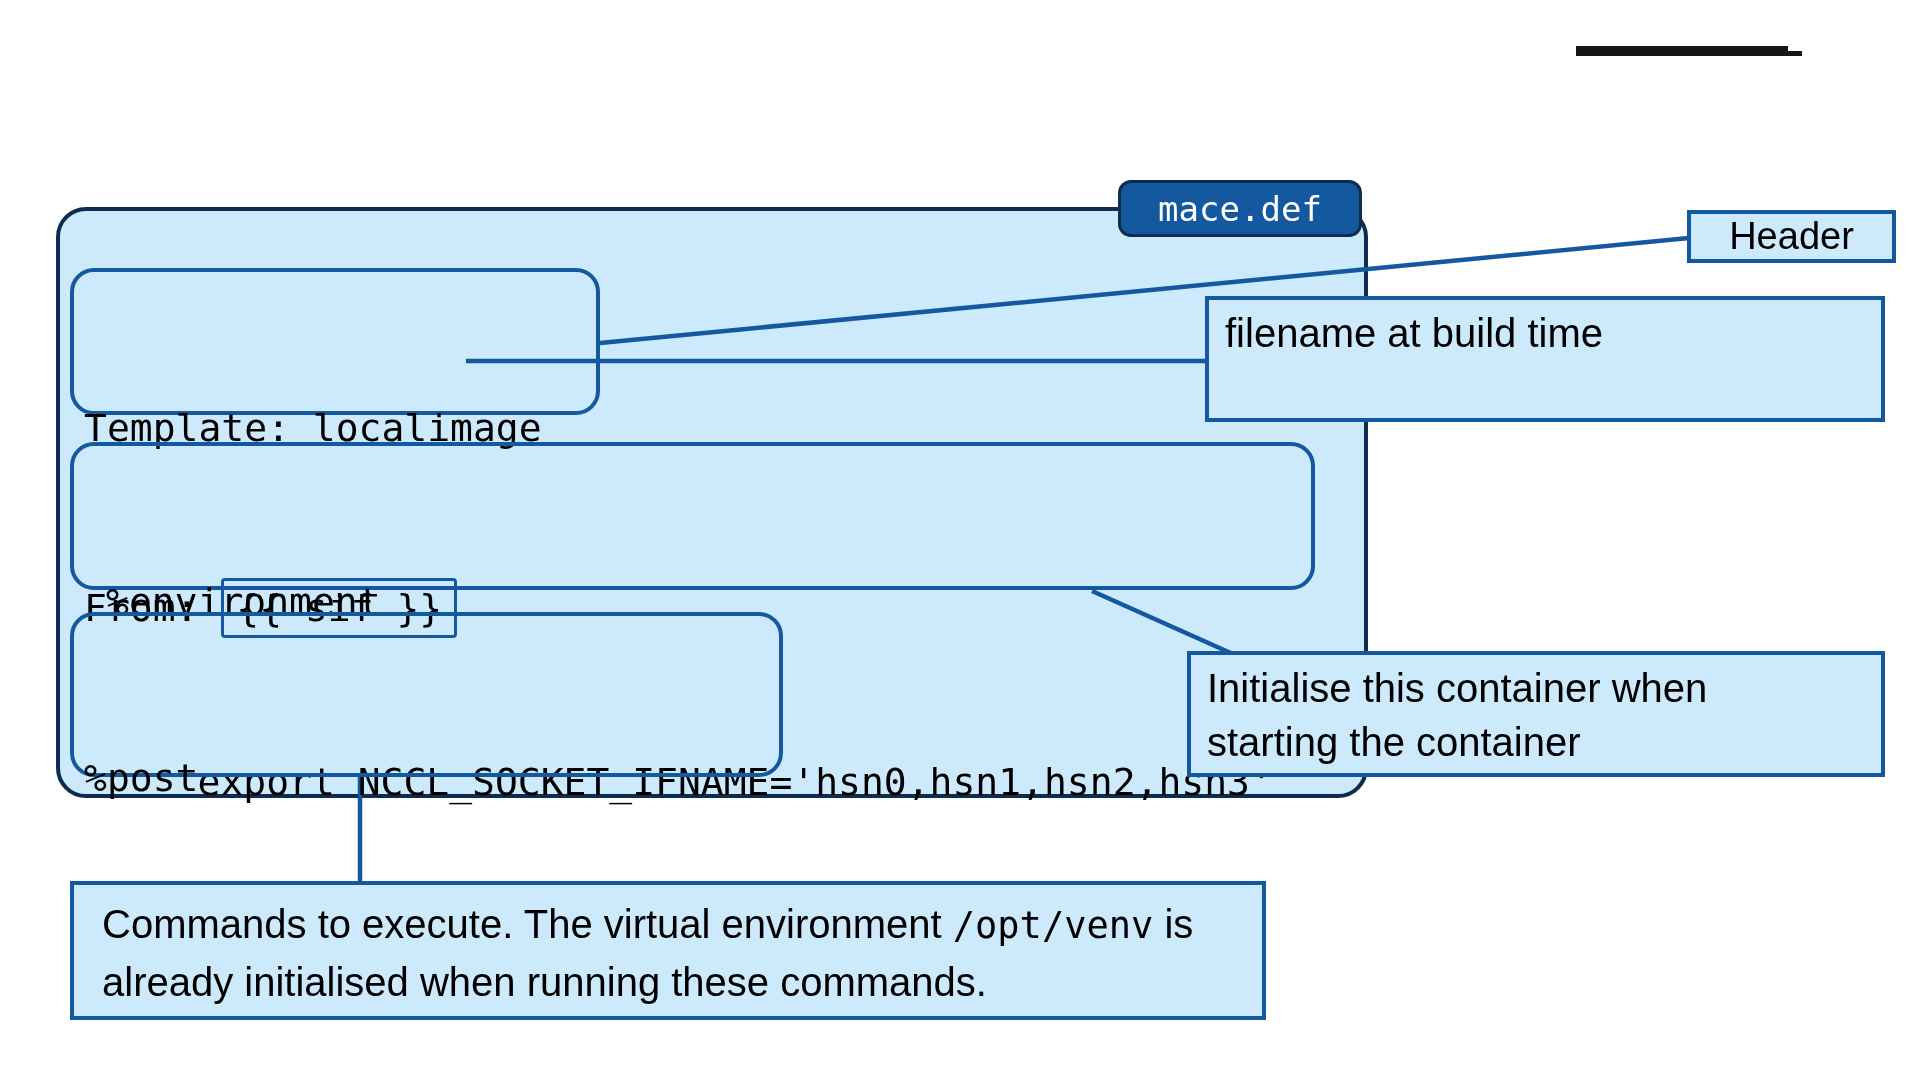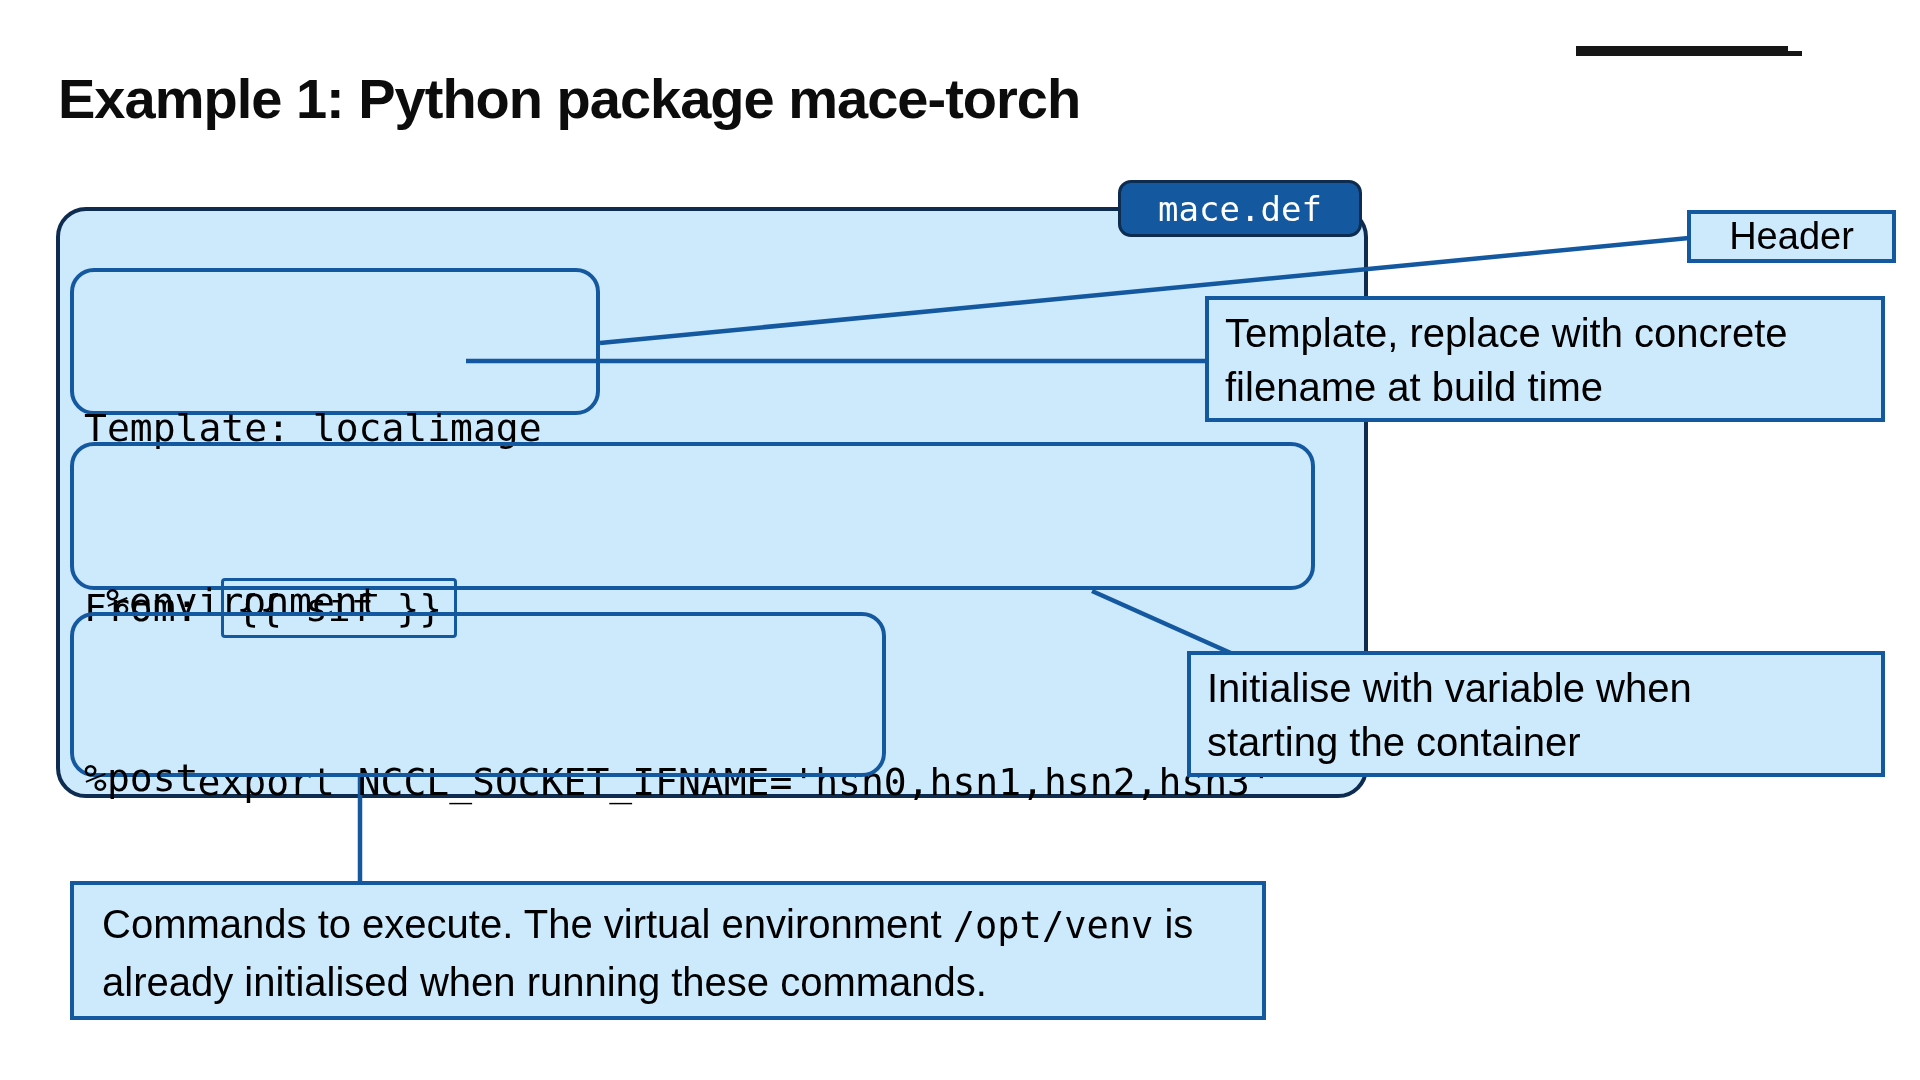--- a/index.html
+++ b/index.html
@@ -96,21 +96,21 @@
     z-index: 3;
     font-family: "DejaVu Sans Mono", monospace;
     font-size: 38px;
     color: #000000;
     line-height: 60px;
     white-space: pre;
     padding: 6px 0 0 10px;
   }
   .box-header { left: 70px; top: 268px; width: 530px; height: 147px; }
   .box-env    { left: 70px; top: 442px; width: 1245px; height: 148px; padding-left: 32px; }
-  .box-post   { left: 70px; top: 612px; width: 816px; height: 165px; padding-top: 12px; }
+  .box-post   { left: 70px; top: 612px; width: 713px; height: 165px; padding-top: 12px; }
 
   .from-line { display: flex; align-items: center; }
   .sif-chip {
     display: inline-block;
     border: 3px solid var(--accent, #1458a0);
     border-radius: 4px;
     padding: 3px 12px;
     line-height: 48px;
   }
 
@@ -142,21 +142,20 @@
   .inline-code {
     font-family: "DejaVu Sans Mono", monospace;
     font-size: 37px;
   }
 </style>
 </head>
 <body>
 
 <div class="slide" style="--canvas-bg: #ffffff; --container-fill: #cde9fc; --container-border: #0e2c50; --accent: #1458a0;">
 
-  <div class="title">Example 1: Python package mace-torch</div>
 
   <div class="lumi">
     <div class="lumi-line-top"></div>
     <div class="lumi-line-bottom"></div>
   </div>
 
   <div class="container-box"></div>
 
   <svg class="connectors" viewBox="0 0 1920 1080">
     <line x1="600" y1="343" x2="1689" y2="238" stroke="#1458a0" stroke-width="4.5"></line>
@@ -183,26 +182,25 @@
   </div>
 
   <div class="code-box box-post">
     <div>%post</div>
     <div>    pip install mace-torch</div>
   </div>
 
   <div class="note-box note-header">Header</div>
 
   <div class="note-box note-template">
-    <div>Template, replace with concrete</div>
     <div>filename at build time</div>
   </div>
 
   <div class="note-box note-init">
-    <div>Initialise with variable when</div>
+    <div>Initialise this container when</div>
     <div>starting the container</div>
   </div>
 
   <div class="note-box note-commands">
     <div><span>Commands to execute. The virtual environment </span><span class="inline-code">/opt/venv</span><span> is</span></div>
     <div>already initialised when running these commands.</div>
   </div>
 
 </div>
 

